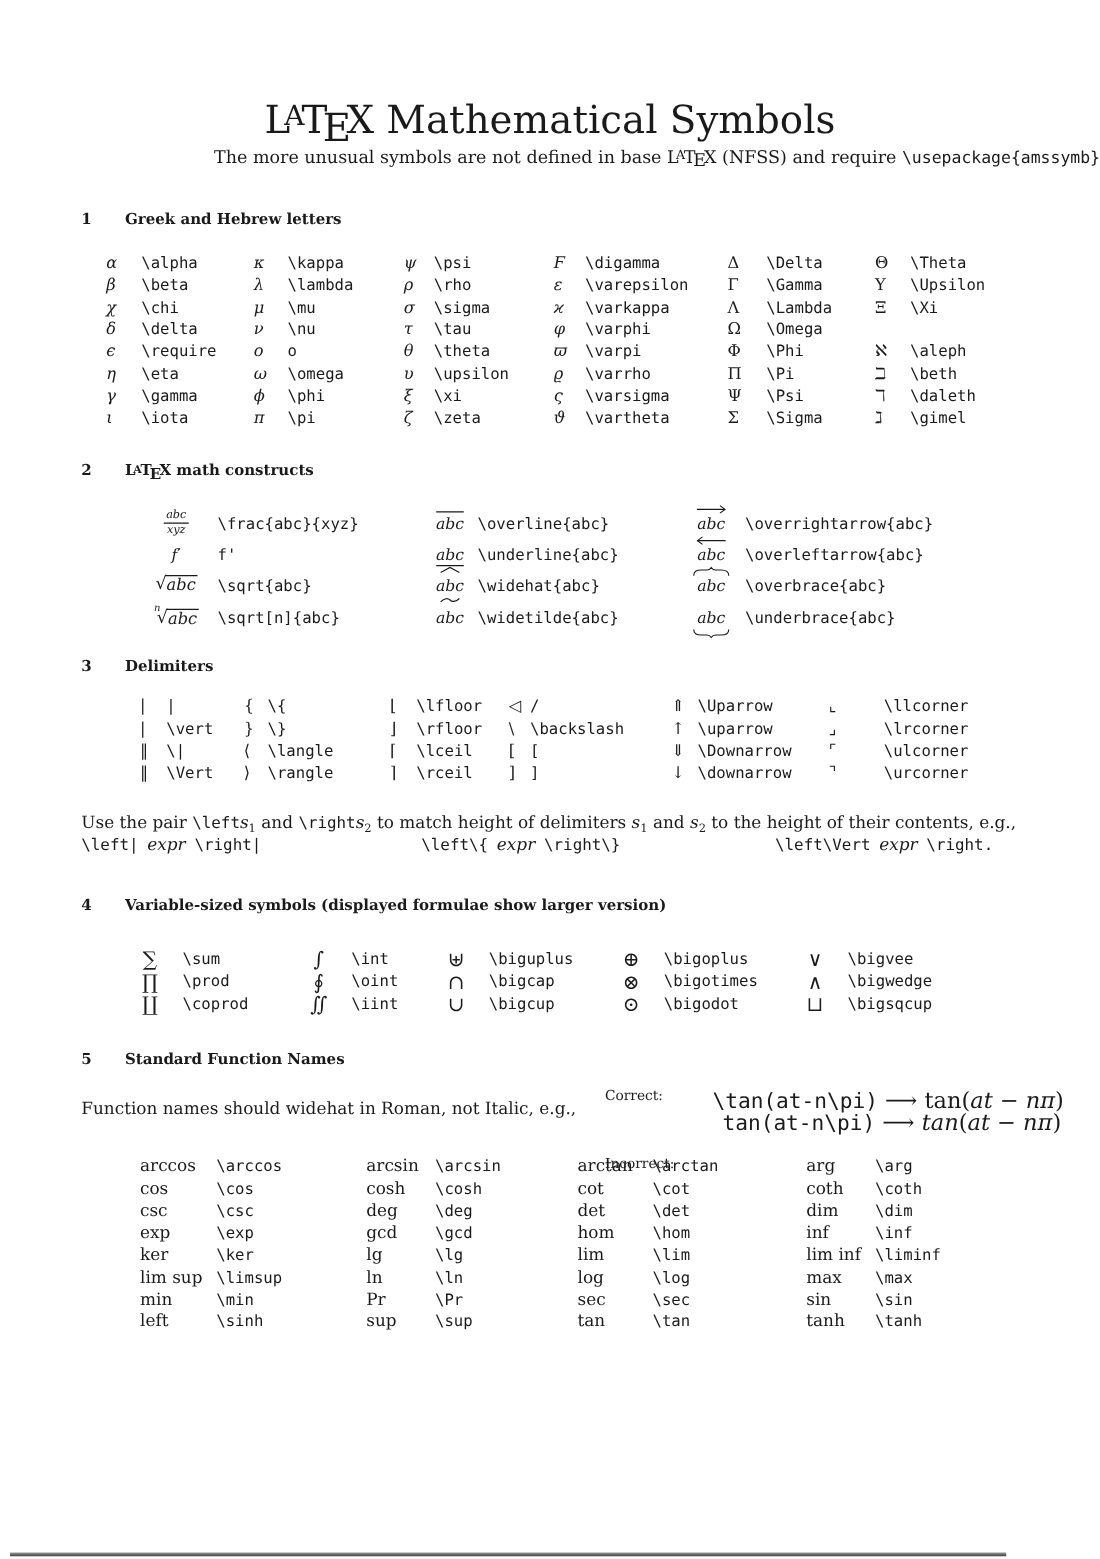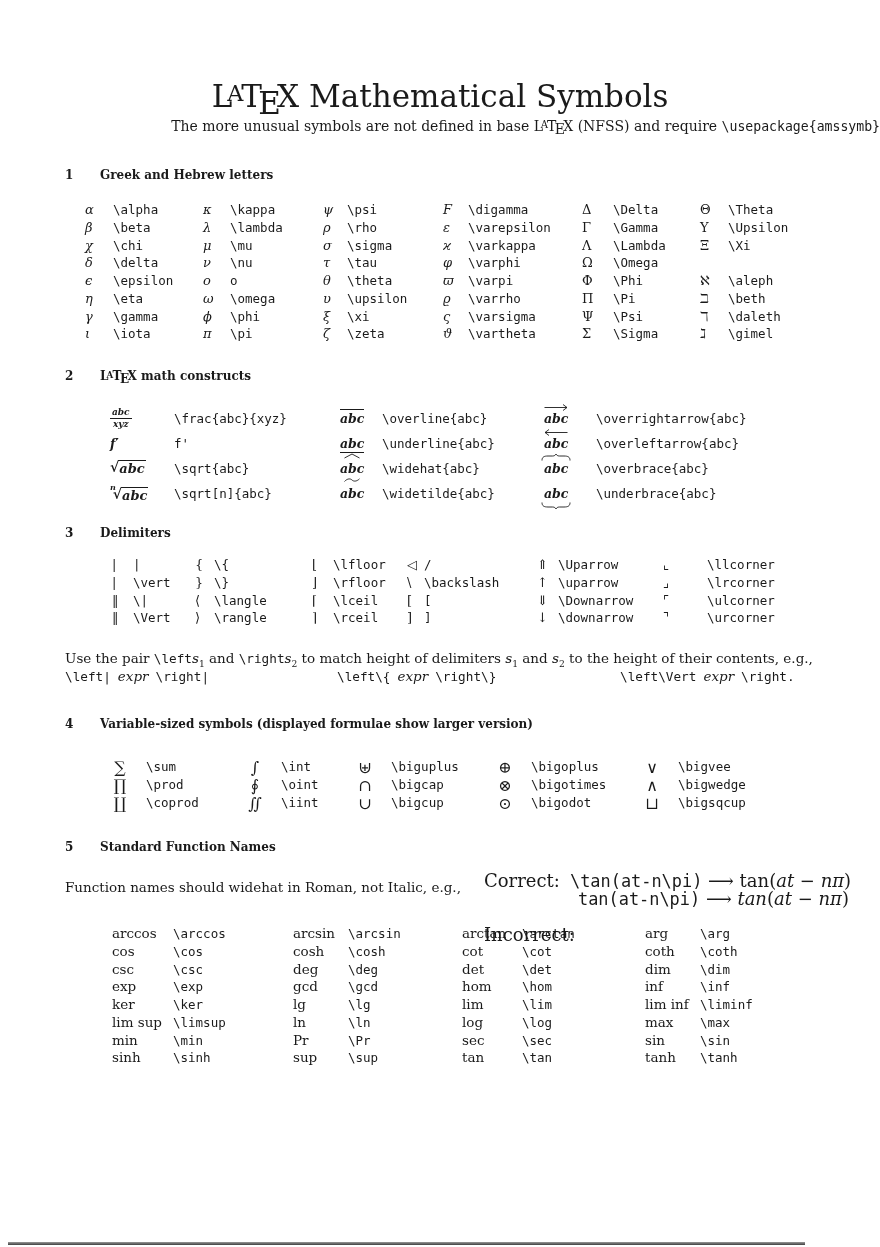--- a/index.html
+++ b/index.html
@@ -37,21 +37,21 @@
   .cmd  { font-family:"DejaVu Sans Mono","Liberation Mono",monospace; font-size:12.5px; white-space:nowrap; }
   .fname { font-size:13.5px; white-space:nowrap; }
 
   #greek-grid     { left:85px;  top:202px; grid-template-columns:28px 90px 27px 93px 24px 96px 25px 114px 31px 87px 28px 75px; grid-auto-rows:17.75px; }
   #constructs-grid{ left:110px; top:406px; grid-template-columns:62px 168px 40px 164px 50px 200px; grid-auto-rows:25px; align-items:center; }
   #delim-grid     { left:112px; top:557px; grid-template-columns:21px 62px 19px 98px 21px 74px 17px 113px 21px 105px 44px 80px; grid-auto-rows:17.75px; }
   #varsized-grid  { left:98px;  top:759px; grid-template-columns:44px 91px 44px 66px 44px 96px 44px 103px 44px 116px; grid-auto-rows:18px; }
   #varsized-grid .cmd { padding-left:4px; }
   #functions-grid { left:112px; top:925px; grid-template-columns:61px 120px 55px 114px 60px 123px 55px 90px; grid-auto-rows:17.75px; }
 
-  .csym { text-align:left; font-size:13px;font-weight:bold; }
+  .csym { text-align:center; font-size:13px; }
   .csym .seg-i { font-size:12.5px; }
   #constructs-grid .cmd { padding-left:2px; }
 
   
   .frac { display:inline-flex; flex-direction:column; align-items:center; font-size:9px; line-height:1.2; font-style:italic; vertical-align:middle; }
   .frac .fnum { border-bottom:1px solid #1a1a1a; padding:0 2px 0.5px; }
   .sqrt { display:inline-flex; align-items:flex-start; }
   .radsign { font-size:14px; line-height:1.05; font-style:normal; margin-right:-1px; }
   .radicand { border-top:1px solid #1a1a1a; font-style:italic; line-height:1.2; padding:0 1px; }
   .rootidx { font-size:8px; font-style:italic; display:inline-block; transform:translateY(-5px); margin-right:-3px; }
@@ -59,21 +59,21 @@
   .unl { border-bottom:1px solid #1a1a1a; padding-bottom:1px; }
   .dec { position:relative; display:inline-block; }
   .dabove { position:absolute; left:50%; transform:translateX(-50%); top:-8px; line-height:0; }
   .dbelow { position:absolute; left:50%; transform:translateX(-50%); bottom:-9px; line-height:0; }
   .dec svg { display:block; }
 
   .note-line { left:65px; font-size:13.5px; white-space:nowrap; }
   .ex { font-size:13.5px; white-space:nowrap; }
   .ex .seg-i { margin:0 7px; }
 
-  .fn-label { font-size:18px; }
+  .fn-label { font-size:11px; }
   .fn-content { font-size:18px; white-space:nowrap; }
 
   .bottom-bar { left:8px; top:1242px; width:797px; height:3px; background:linear-gradient(to bottom,#999,#3f3f3f); }
 </style>
 </head>
 <body>
 
 <div class="abs doc-title">
   <span class="logo">L<span class="lg-a">A</span>T<span class="lg-e">E</span>X</span><span> Mathematical Symbols</span>
 </div>
@@ -126,21 +126,21 @@
     <div class="cmd">\nu</div>
     <div class="sym it">τ</div>
     <div class="cmd">\tau</div>
     <div class="sym it">φ</div>
     <div class="cmd">\varphi</div>
     <div class="sym">Ω</div>
     <div class="cmd">\Omega</div>
     <div class="sym"></div>
     <div class="cmd"></div>
     <div class="sym it">ϵ</div>
-    <div class="cmd">\epsilon</div>
+    <div class="cmd">\require</div>
     <div class="sym it">o</div>
     <div class="cmd">o</div>
     <div class="sym it">θ</div>
     <div class="cmd">\theta</div>
     <div class="sym it">ϖ</div>
     <div class="cmd">\varpi</div>
     <div class="sym">Φ</div>
     <div class="cmd">\Phi</div>
     <div class="sym">ℵ</div>
     <div class="cmd">\aleph</div>
@@ -403,21 +403,21 @@
     <div class="fname">max</div>
     <div class="cmd">\max</div>
     <div class="fname">min</div>
     <div class="cmd">\min</div>
     <div class="fname">Pr</div>
     <div class="cmd">\Pr</div>
     <div class="fname">sec</div>
     <div class="cmd">\sec</div>
     <div class="fname">sin</div>
     <div class="cmd">\sin</div>
-    <div class="fname">sinh</div>
+    <div class="fname">left</div>
     <div class="cmd">\sinh</div>
     <div class="fname">sup</div>
     <div class="cmd">\sup</div>
     <div class="fname">tan</div>
     <div class="cmd">\tan</div>
     <div class="fname">tanh</div>
     <div class="cmd">\tanh</div>
   </div>
 
 <div class="abs bottom-bar"></div>

